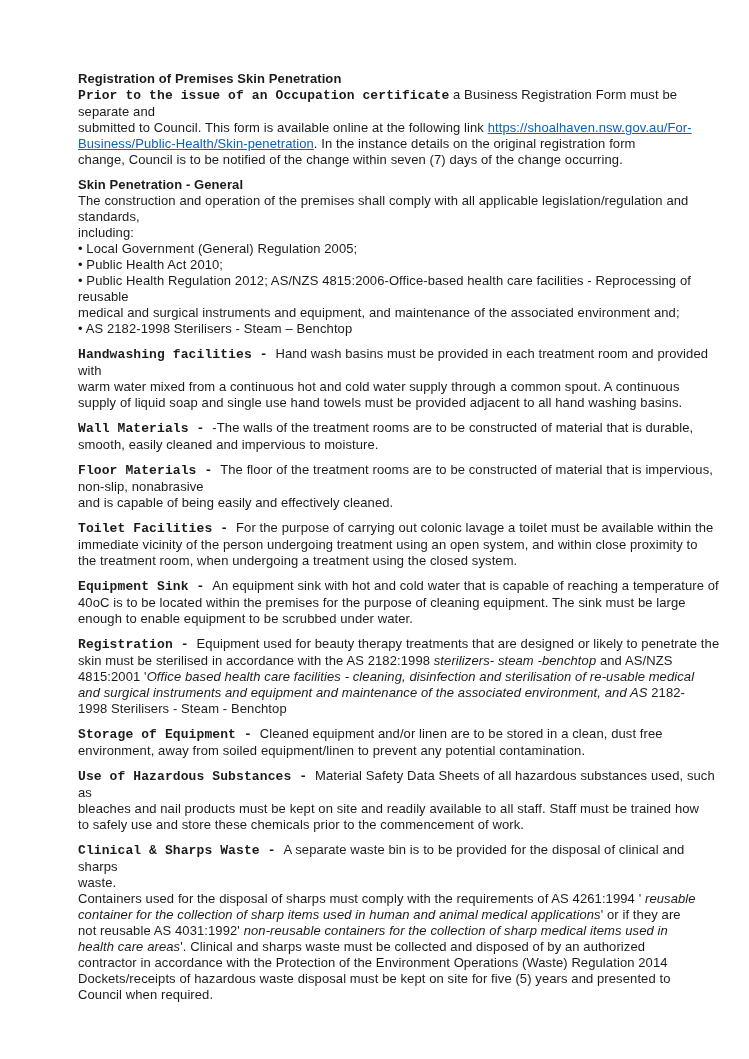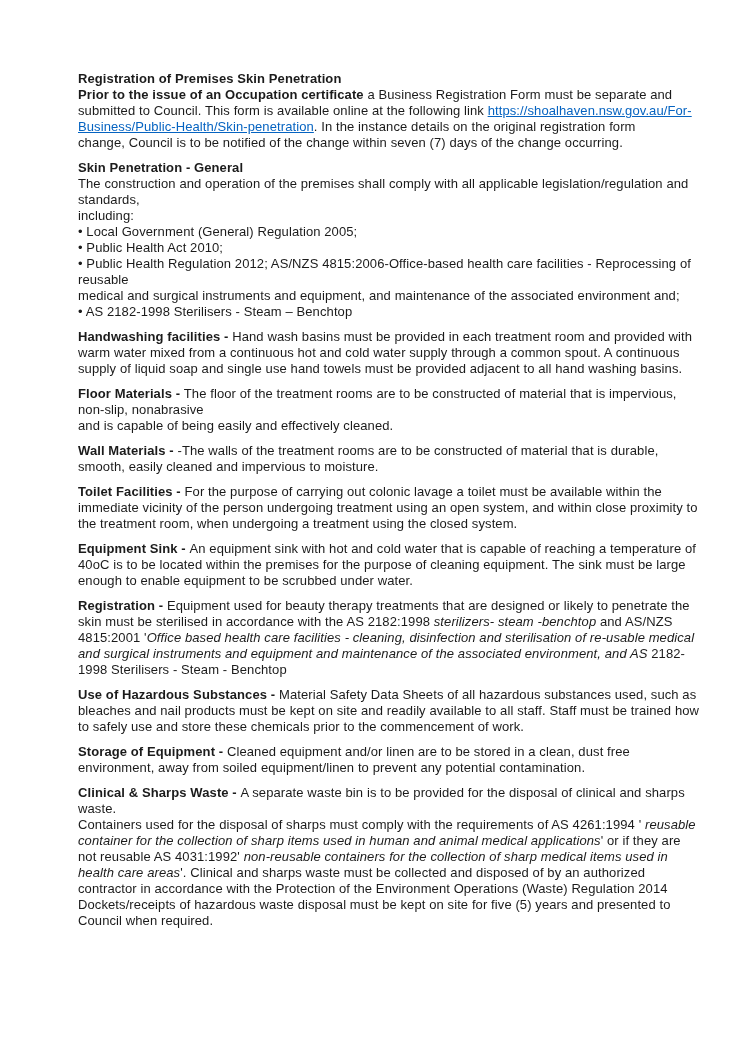--- a/index.html
+++ b/index.html
@@ -23,21 +23,21 @@
   .doc {
     width: 645px;
     font-size: 13px;
     line-height: 16px;
     color: #1b1b1b;
     letter-spacing: 0.1px;
   }
   .section { margin: 0 0 9px 0; }
   .para { white-space: pre-wrap; }
   .heading { font-weight: bold; white-space: pre-wrap; }
-  .b { font-weight: bold; }
+  .b { font-weight: bold; font-family: Liberation Mono, monospace; }
   .i { font-style: italic; }
   a.doclink {
     color: #0563C1;
     text-decoration: underline;
     cursor: pointer;
   }
   .final-line { font-weight: bold; padding-left: 3px; }
 </style>
 </head>
 <body>
@@ -62,54 +62,54 @@
 reusable
 medical and surgical instruments and equipment, and maintenance of the associated environment and;
 • AS 2182-1998 Sterilisers - Steam – Benchtop</span></div>
       </div>
       <div class="section">
         <div class="para"><span class="b">Handwashing facilities - </span><span>Hand wash basins must be provided in each treatment room and provided with
 warm water mixed from a continuous hot and cold water supply through a common spout. A continuous
 supply of liquid soap and single use hand towels must be provided adjacent to all hand washing basins.</span></div>
       </div>
       <div class="section">
+        <div class="para"><span class="b">Wall Materials - </span><span>-The walls of the treatment rooms are to be constructed of material that is durable,
+smooth, easily cleaned and impervious to moisture.</span></div>
+      </div>
+      <div class="section">
         <div class="para"><span class="b">Floor Materials - </span><span>The floor of the treatment rooms are to be constructed of material that is impervious,
 non-slip, nonabrasive
 and is capable of being easily and effectively cleaned.</span></div>
-      </div>
-      <div class="section">
-        <div class="para"><span class="b">Wall Materials - </span><span>-The walls of the treatment rooms are to be constructed of material that is durable,
-smooth, easily cleaned and impervious to moisture.</span></div>
       </div>
       <div class="section">
         <div class="para"><span class="b">Toilet Facilities - </span><span>For the purpose of carrying out colonic lavage a toilet must be available within the
 immediate vicinity of the person undergoing treatment using an open system, and within close proximity to
 the treatment room, when undergoing a treatment using the closed system.</span></div>
       </div>
       <div class="section">
         <div class="para"><span class="b">Equipment Sink - </span><span>An equipment sink with hot and cold water that is capable of reaching a temperature of
 40oC is to be located within the premises for the purpose of cleaning equipment. The sink must be large
 enough to enable equipment to be scrubbed under water.
 </span></div>
       </div>
       <div class="section">
         <div class="para"><span class="b">Registration - </span><span>Equipment used for beauty therapy treatments that are designed or likely to penetrate the
 skin must be sterilised in accordance with the AS 2182:1998 </span><span class="i">sterilizers- steam -benchtop</span><span> and AS/NZS
 4815:2001 '</span><span class="i">Office based health care facilities - cleaning, disinfection and sterilisation of re-usable medical
 and surgical instruments and equipment and maintenance of the associated environment, and AS</span><span> 2182-
 1998 Sterilisers - Steam - Benchtop</span></div>
       </div>
       <div class="section">
+        <div class="para"><span class="b">Storage of Equipment - </span><span>Cleaned equipment and/or linen are to be stored in a clean, dust free
+environment, away from soiled equipment/linen to prevent any potential contamination.</span></div>
+      </div>
+      <div class="section">
         <div class="para"><span class="b">Use of Hazardous Substances - </span><span>Material Safety Data Sheets of all hazardous substances used, such as
 bleaches and nail products must be kept on site and readily available to all staff. Staff must be trained how
 to safely use and store these chemicals prior to the commencement of work.</span></div>
-      </div>
-      <div class="section">
-        <div class="para"><span class="b">Storage of Equipment - </span><span>Cleaned equipment and/or linen are to be stored in a clean, dust free
-environment, away from soiled equipment/linen to prevent any potential contamination.</span></div>
       </div>
       <div class="section">
         <div class="para"><span class="b">Clinical &amp; Sharps Waste - </span><span>A separate waste bin is to be provided for the disposal of clinical and sharps
 waste.
 Containers used for the disposal of sharps must comply with the requirements of AS 4261:1994 ' </span><span class="i">reusable
 container for the collection of sharp items used in human and animal medical applications</span><span>' or if they are
 not reusable AS 4031:1992' </span><span class="i">non-reusable containers for the collection of sharp medical items used in
 health care areas</span><span>'. Clinical and sharps waste must be collected and disposed of by an authorized
 contractor in accordance with the Protection of the Environment Operations (Waste) Regulation 2014
 Dockets/receipts of hazardous waste disposal must be kept on site for five (5) years and presented to

